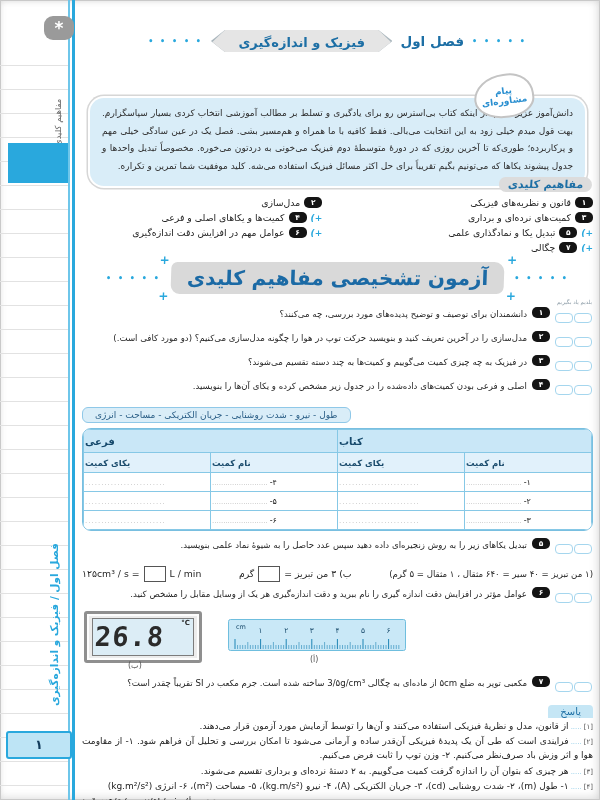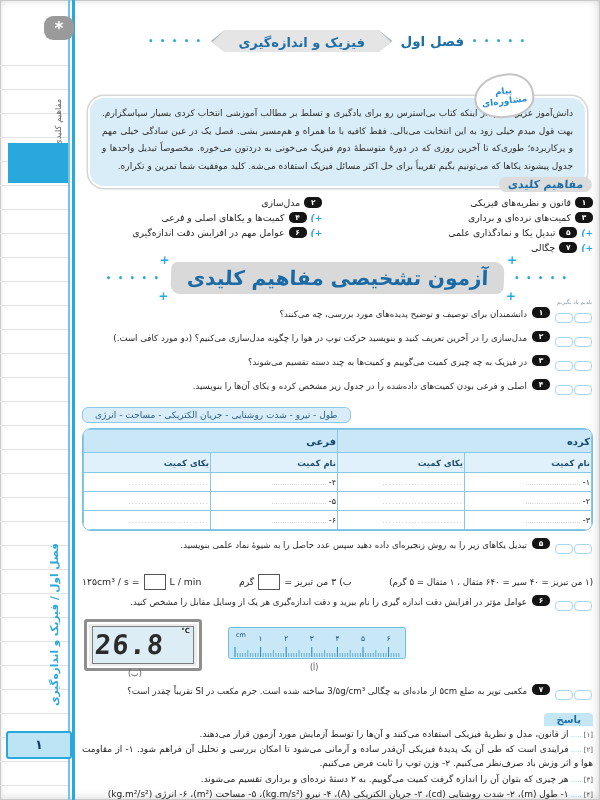--- a/index.html
+++ b/index.html
@@ -59,45 +59,45 @@
   .cb-cap{position:absolute;top:-8px;right:1px;font-size:5.5px;color:#8a9aa5;}
   .q{display:flex;direction:rtl;align-items:flex-start;gap:5px;margin-bottom:4px;}
   .cbp{white-space:nowrap;flex-shrink:0;margin-top:1px;}
   .cbp i{display:inline-block;width:16px;height:8px;border:1px solid #a5d6ee;border-radius:4px;background:#fff;margin-right:1px;}
   .qtext{flex:1;font-size:8.6px;line-height:1.5;color:#1f1f1f;margin-top:0.5px;}
   .bank-row{text-align:left;margin:3px 0 5px;}
   .bank{display:inline-block;background:#d9edf8;border:1px solid #8fc8e8;border-radius:6px;
         padding:2px 12px;font-size:9px;color:#2a5e86;}
   .tbl-wrap{border:1.5px solid #79bfe0;border-radius:9px;overflow:hidden;margin-bottom:7px;background:#fff;}
   table{width:100%;border-collapse:collapse;direction:rtl;}
-  th,td{border:1px solid #86c8e6;text-align:right;}
+  th,td{border:1px solid #86c8e6;text-align:left;}
   .gh{background:#c9e7f7;color:#14486b;font-size:10px;font-weight:bold;height:20px;}
   .ch{background:#e1f1fb;color:#1c4d6e;font-size:8.5px;font-weight:bold;height:17px;}
   td{height:16px;font-size:8px;color:#333;background:#fff;}
   .dots{color:#b5b5b5;letter-spacing:1px;font-size:7px;}
   .rownum{font-size:8px;color:#222;margin-left:2px;}
   .formula-row{direction:ltr;display:flex;justify-content:space-between;align-items:center;
-               margin:16px 0 5px;font-size:9.3px;color:#1f1f1f;text-align:right;}
+               margin:8px 0 5px;font-size:9.3px;color:#1f1f1f;text-align:right;}
   .wbox{display:inline-block;width:20px;height:14px;border:1.2px solid #555;background:#fff;
         vertical-align:middle;margin:0 4px;}
   .seg{white-space:nowrap;}
   .seg.rtl{direction:rtl;}
   .seg.info{font-size:8.6px;}
   .inst-row{direction:ltr;position:relative;height:62px;margin:2px 0 0;}
   .thermo{position:absolute;left:2px;top:0;width:112px;height:46px;background:#ececec;
           border:3px solid #8f8f8f;border-radius:3px;box-shadow:inset 0 0 0 2px #fdfdfd;}
   .thermo .screen{position:absolute;left:5px;top:4px;right:5px;bottom:4px;background:#dcedf6;
           border:1px solid #7c7c7c;}
   .thermo .val{position:absolute;left:2px;top:1px;font-family:"DejaVu Sans Mono",monospace;
           font-weight:bold;font-size:27px;color:#2b2b2b;transform:skewX(-4deg);letter-spacing:1px;line-height:34px;}
   .thermo .unit{position:absolute;right:3px;top:0px;font-size:7px;color:#2b2b2b;font-weight:bold;}
   .inst-label{position:absolute;font-size:8px;color:#555;direction:rtl;}
   .ruler{position:absolute;left:146px;top:8px;}
   .q7{margin-top:3px;}
-  .ans-label{display:inline-block;background:#c5e6f5;color:#1d6fa5;font-weight:bold;font-size:10px;
+  .ans-label{display:inline-block;background:#c5e6f5;color:#1d6fa5;font-weight:normal;font-size:10px;
              padding:1px 12px;border-radius:4px 4px 0 0;margin:3px 0 2px;text-align:right;}
   .ans{font-size:9px;line-height:1.55;color:#222;text-align:justify;direction:rtl;margin-bottom:1.5px;}
   .amk{font-size:7px;color:#555;}
   .adots{color:#7fc4e4;letter-spacing:0.5px;font-size:7px;margin:0 2px;}
 </style>
 </head>
 <body>
 
 <div class="page">
 
@@ -197,21 +197,21 @@
     </div>
 
     <div class="bank-row">
       <span class="bank">طول - نیرو - شدت روشنایی - جریان الکتریکی - مساحت - انرژی</span>
     </div>
 
     <div class="tbl-wrap">
       <table>
         <tbody>
             <tr>
-          <th class="gh" colspan="2">کرده</th>
+          <th class="gh" colspan="2">کتاب</th>
           <th class="gh" colspan="2">فرعی</th>
         </tr>
         <tr>
           <th class="ch" style="width:25%">نام کمیت</th>
           <th class="ch" style="width:25%">یکای کمیت</th>
           <th class="ch" style="width:25%">نام کمیت</th>
           <th class="ch" style="width:25%">یکای کمیت</th>
         </tr>
         <tr>
           <td><span class="rownum">۱-</span><span class="dots">.........................</span></td>

